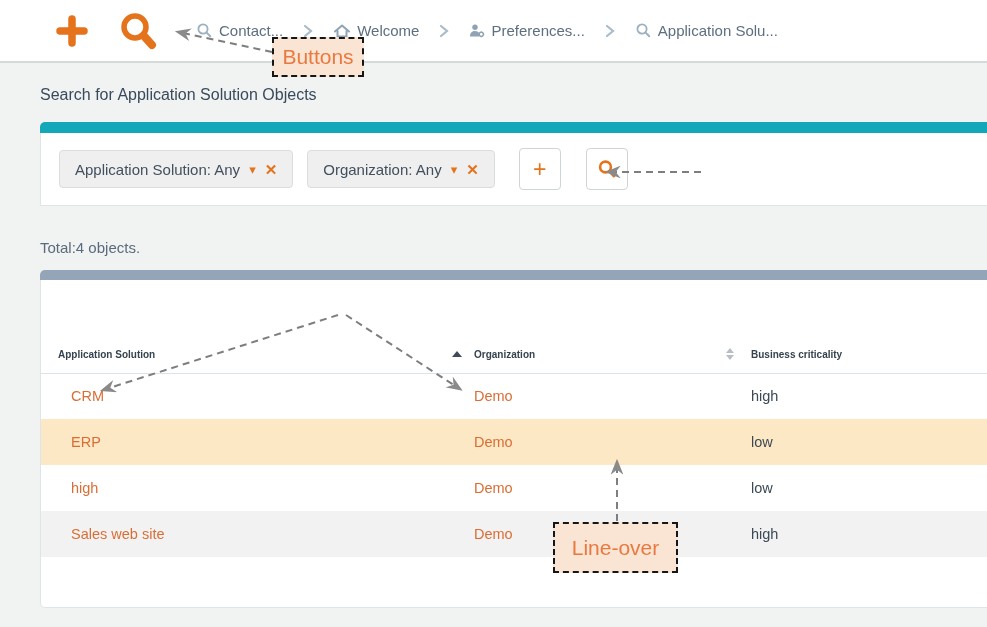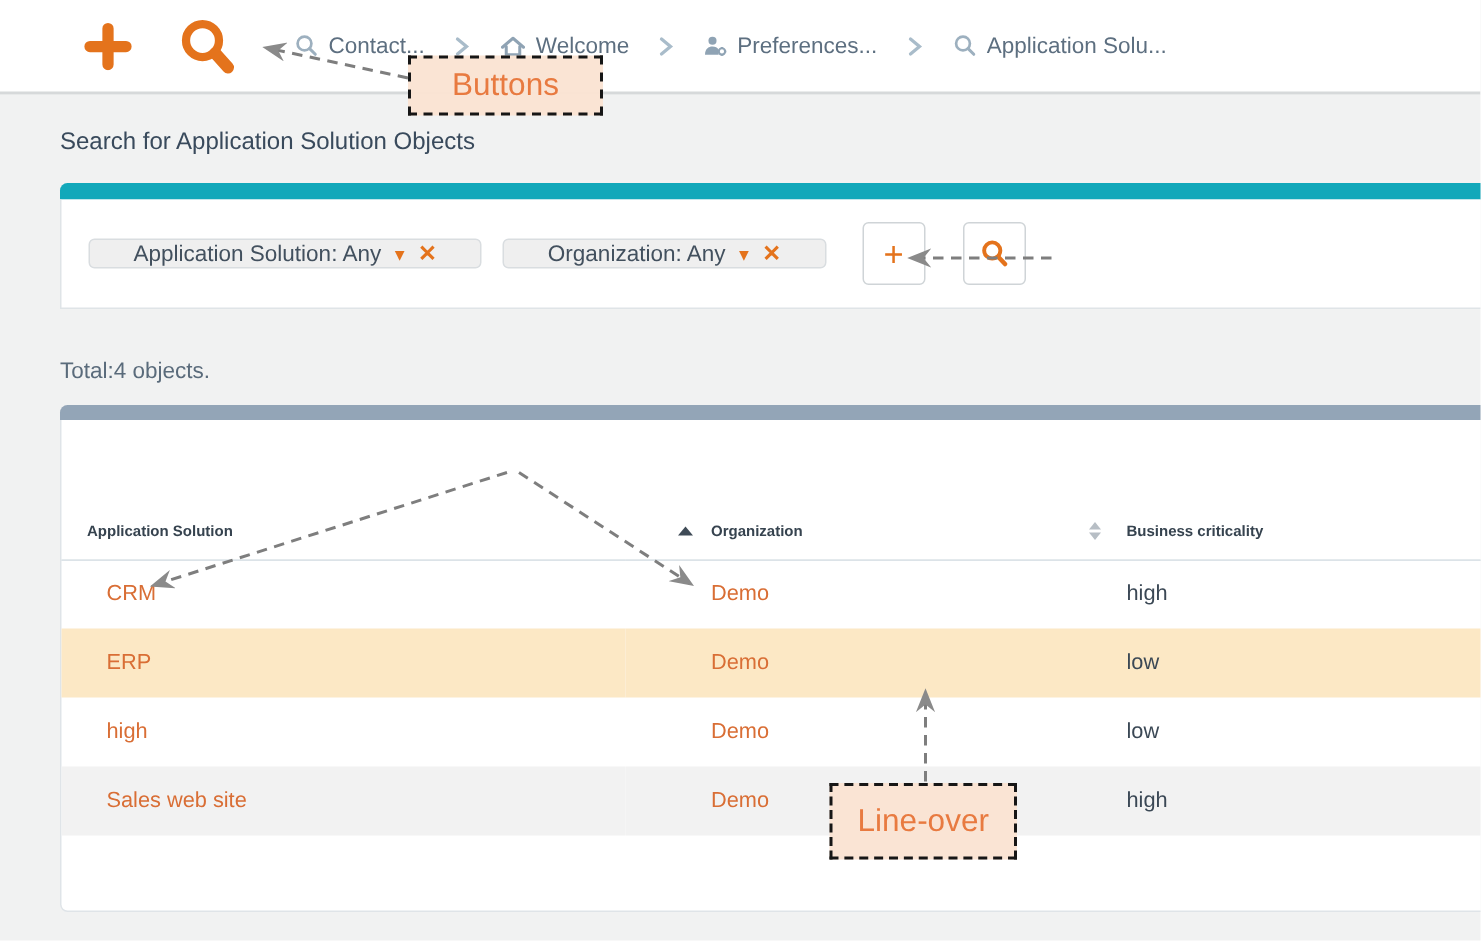--- a/index.html
+++ b/index.html
@@ -34,22 +34,22 @@
     font-size:16px; font-weight:400; color:#394a5c;
   }
 
   .filter-panel { position:absolute; left:40px; top:122px; right:-8px; height:84px; }
   .teal-bar { height:11px; background:#12a8ba; border-radius:5px 5px 0 0; }
   .filter-body {
     height:73px; background:#fff; border:1px solid #dfe4e7; border-top:none;
     display:flex; align-items:center; padding-left:18px; gap:14px;
   }
   .chip {
-    height:20px; background:#efefef; border:1px solid #d9dde0; border-radius:4px;
-    display:flex; align-items:center; gap:9px; padding:0 29px;
+    height:38px; background:#efefef; border:1px solid #d9dde0; border-radius:4px;
+    display:flex; align-items:center; gap:9px; padding:0 15px;
     font-size:15px; color:#42505e; cursor:pointer;
   }
   .chip .caret { color:#e4731c; font-size:13px; line-height:1; cursor:pointer; }
   .chip .close { color:#e4731c; font-size:15px; font-weight:bold; line-height:1; cursor:pointer; }
   .sq-btn {
     width:42px; height:42px; background:#fff; border:1px solid #cfd4d7; border-radius:4px;
     display:flex; align-items:center; justify-content:center; cursor:pointer;
   }
   .sq-btn.add { margin-left:10px; font-size:23px; color:#e4731c; font-weight:400; }
   .sq-btn.run { margin-left:11px; }
@@ -87,21 +87,21 @@
   tbody tr.striped { background:#f2f2f2; }
   a.lnk { color:#d96e35; text-decoration:none; cursor:pointer; }
 
   
   .ann-box {
     position:absolute; z-index:40;
     background:rgba(250,227,211,0.97); border:2px dashed #161616;
     display:flex; align-items:center; justify-content:center;
     font-size:21px; color:#e87a40;
   }
-  .ann-buttons    { left:272px; top:37px;  width:130px; height:40px; }
+  .ann-buttons    { left:272px; top:37px;  width:92px; height:40px; }
   .ann-search     { left:703px; top:150px; width:162px; height:45px; }
   .ann-hyperlinks { left:271px; top:266px; width:139px; height:49px; }
   .ann-lineover   { left:553px; top:522px; width:125px; height:51px; }
 
   .arrows { position:absolute; inset:0; z-index:41; pointer-events:none; }
 </style>
 </head>
 <body>
 
 <div class="app">

